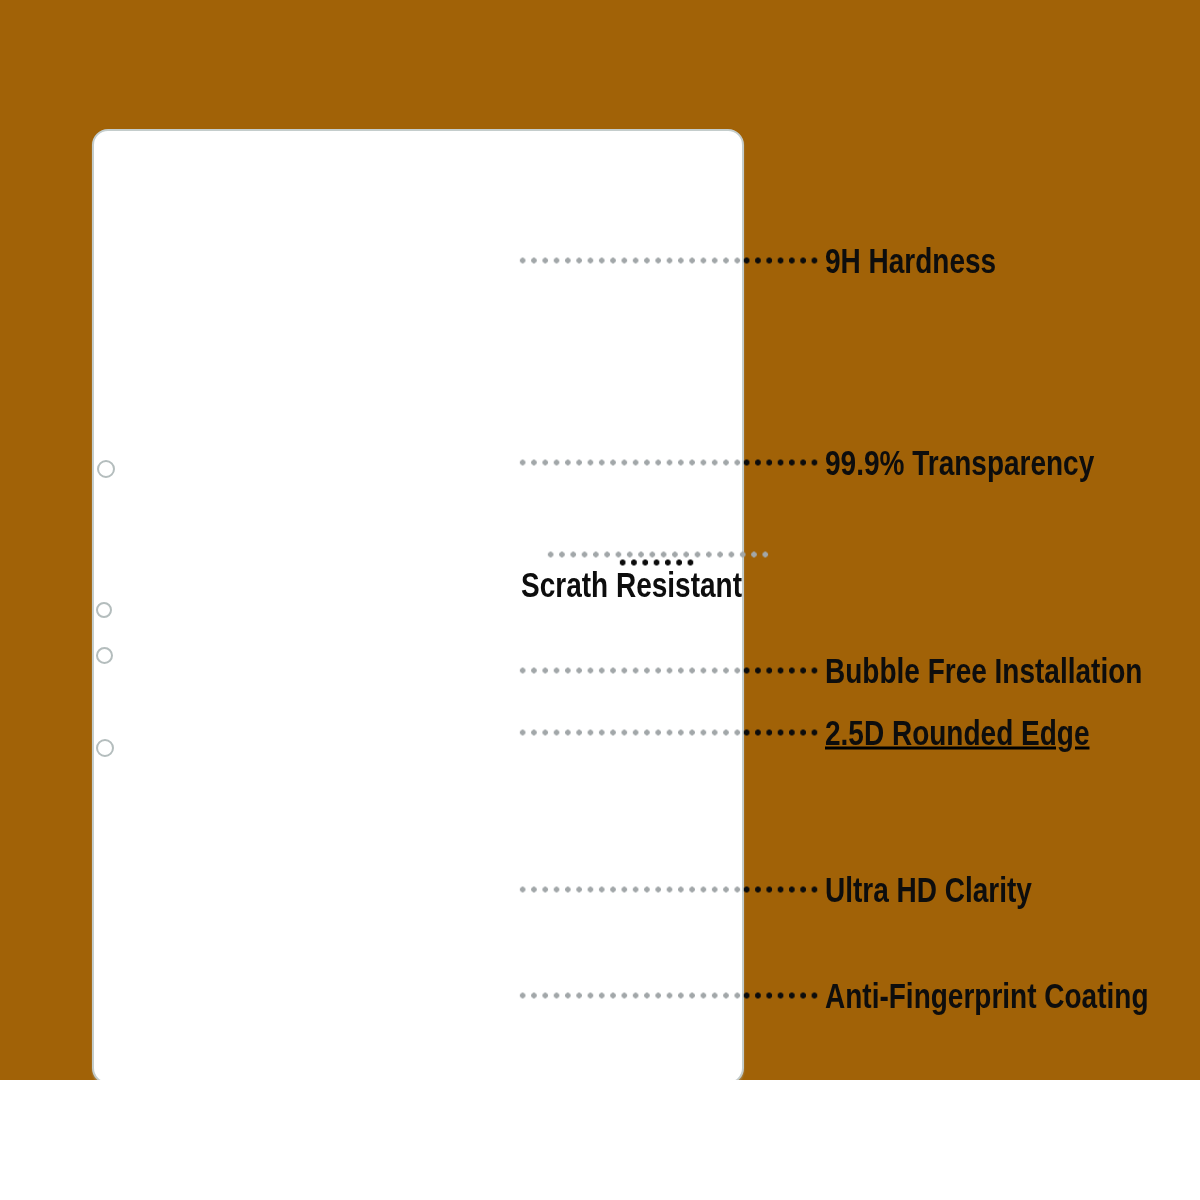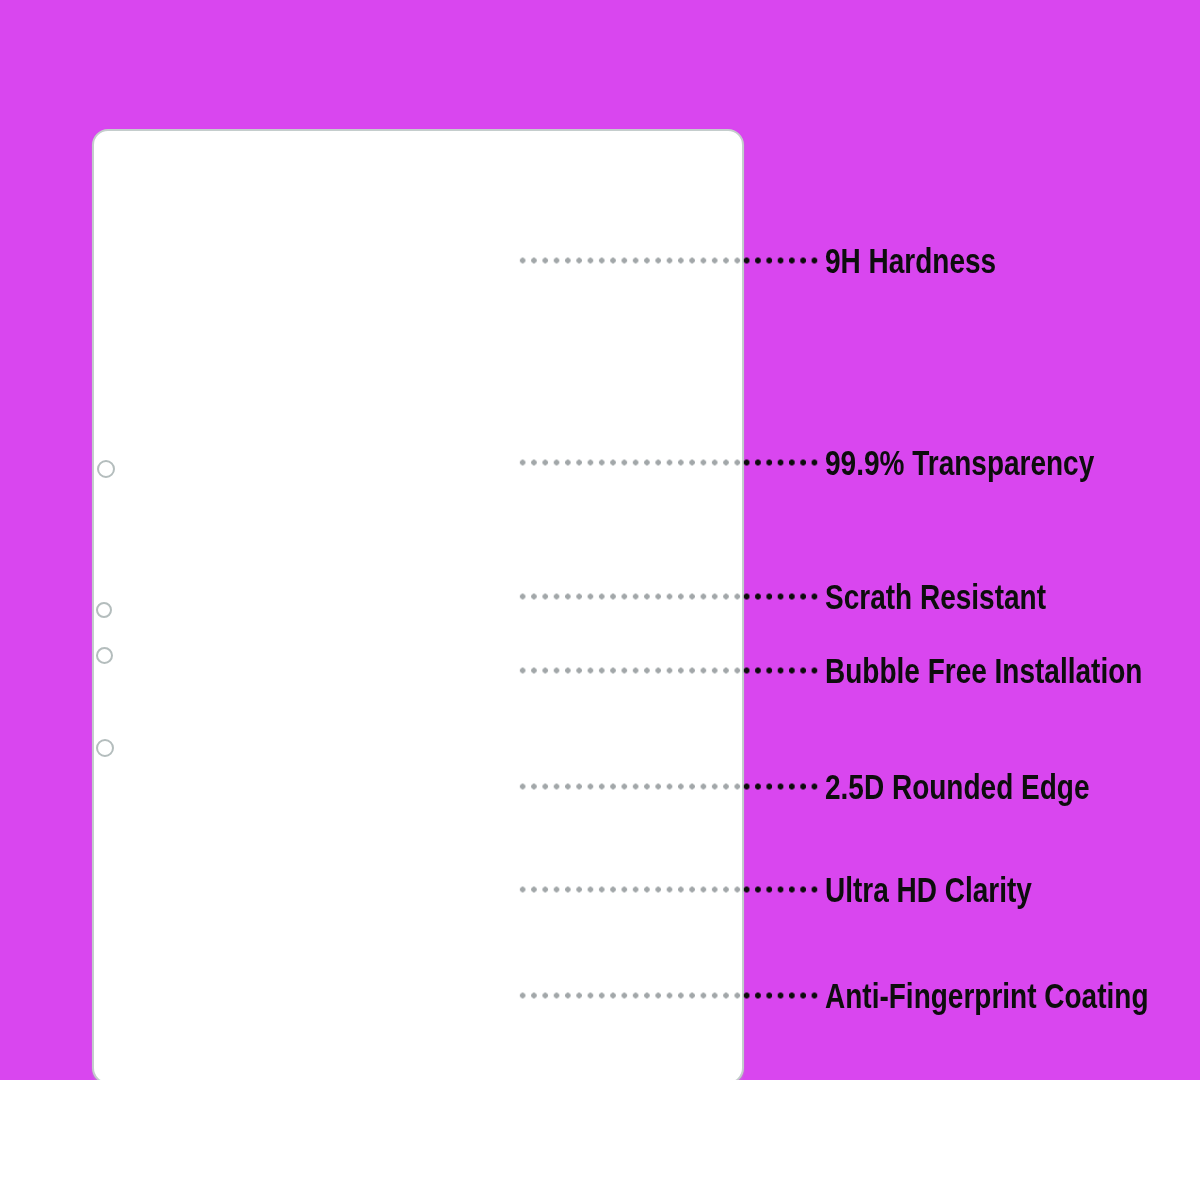--- a/index.html
+++ b/index.html
@@ -5,21 +5,21 @@
   html, body {
     margin: 0;
     padding: 0;
     background: #ffffff;
     font-family: "Liberation Sans", sans-serif;
   }
   .canvas {
     position: relative;
     width: 1200px;
     height: 1080px;
-    background: #d946ef;
+    background: #a16207;
     overflow: hidden;
   }
   
   .glass {
     position: absolute;
     left: 92px;
     top: 129px;
     width: 648px;
     height: 951px;
     background: #ffffff;
@@ -70,23 +70,23 @@
     font-weight: 700;
     color: #0d0d0d;
     line-height: 1;
     letter-spacing: 0px;
     transform: scaleX(0.8);
     transform-origin: left center;
   }
   .f1 { top: 260px; }
   .f2 { top: 352px; }
   .f3 { top: 462px; text-align: center; }
-  .f4 { top: 596px; }
+  .f4 { top: 576px; flex-direction: column; }
   .f5 { top: 670px; }
-  .f6 { top: 786px; }
+  .f6 { top: 732px; text-decoration: underline; }
   .f7 { top: 889px; }
   .f8 { top: 995px; }
 </style>
 </head>
 <body>
 
 <div class="canvas">
 
   <div class="glass"></div>
 

